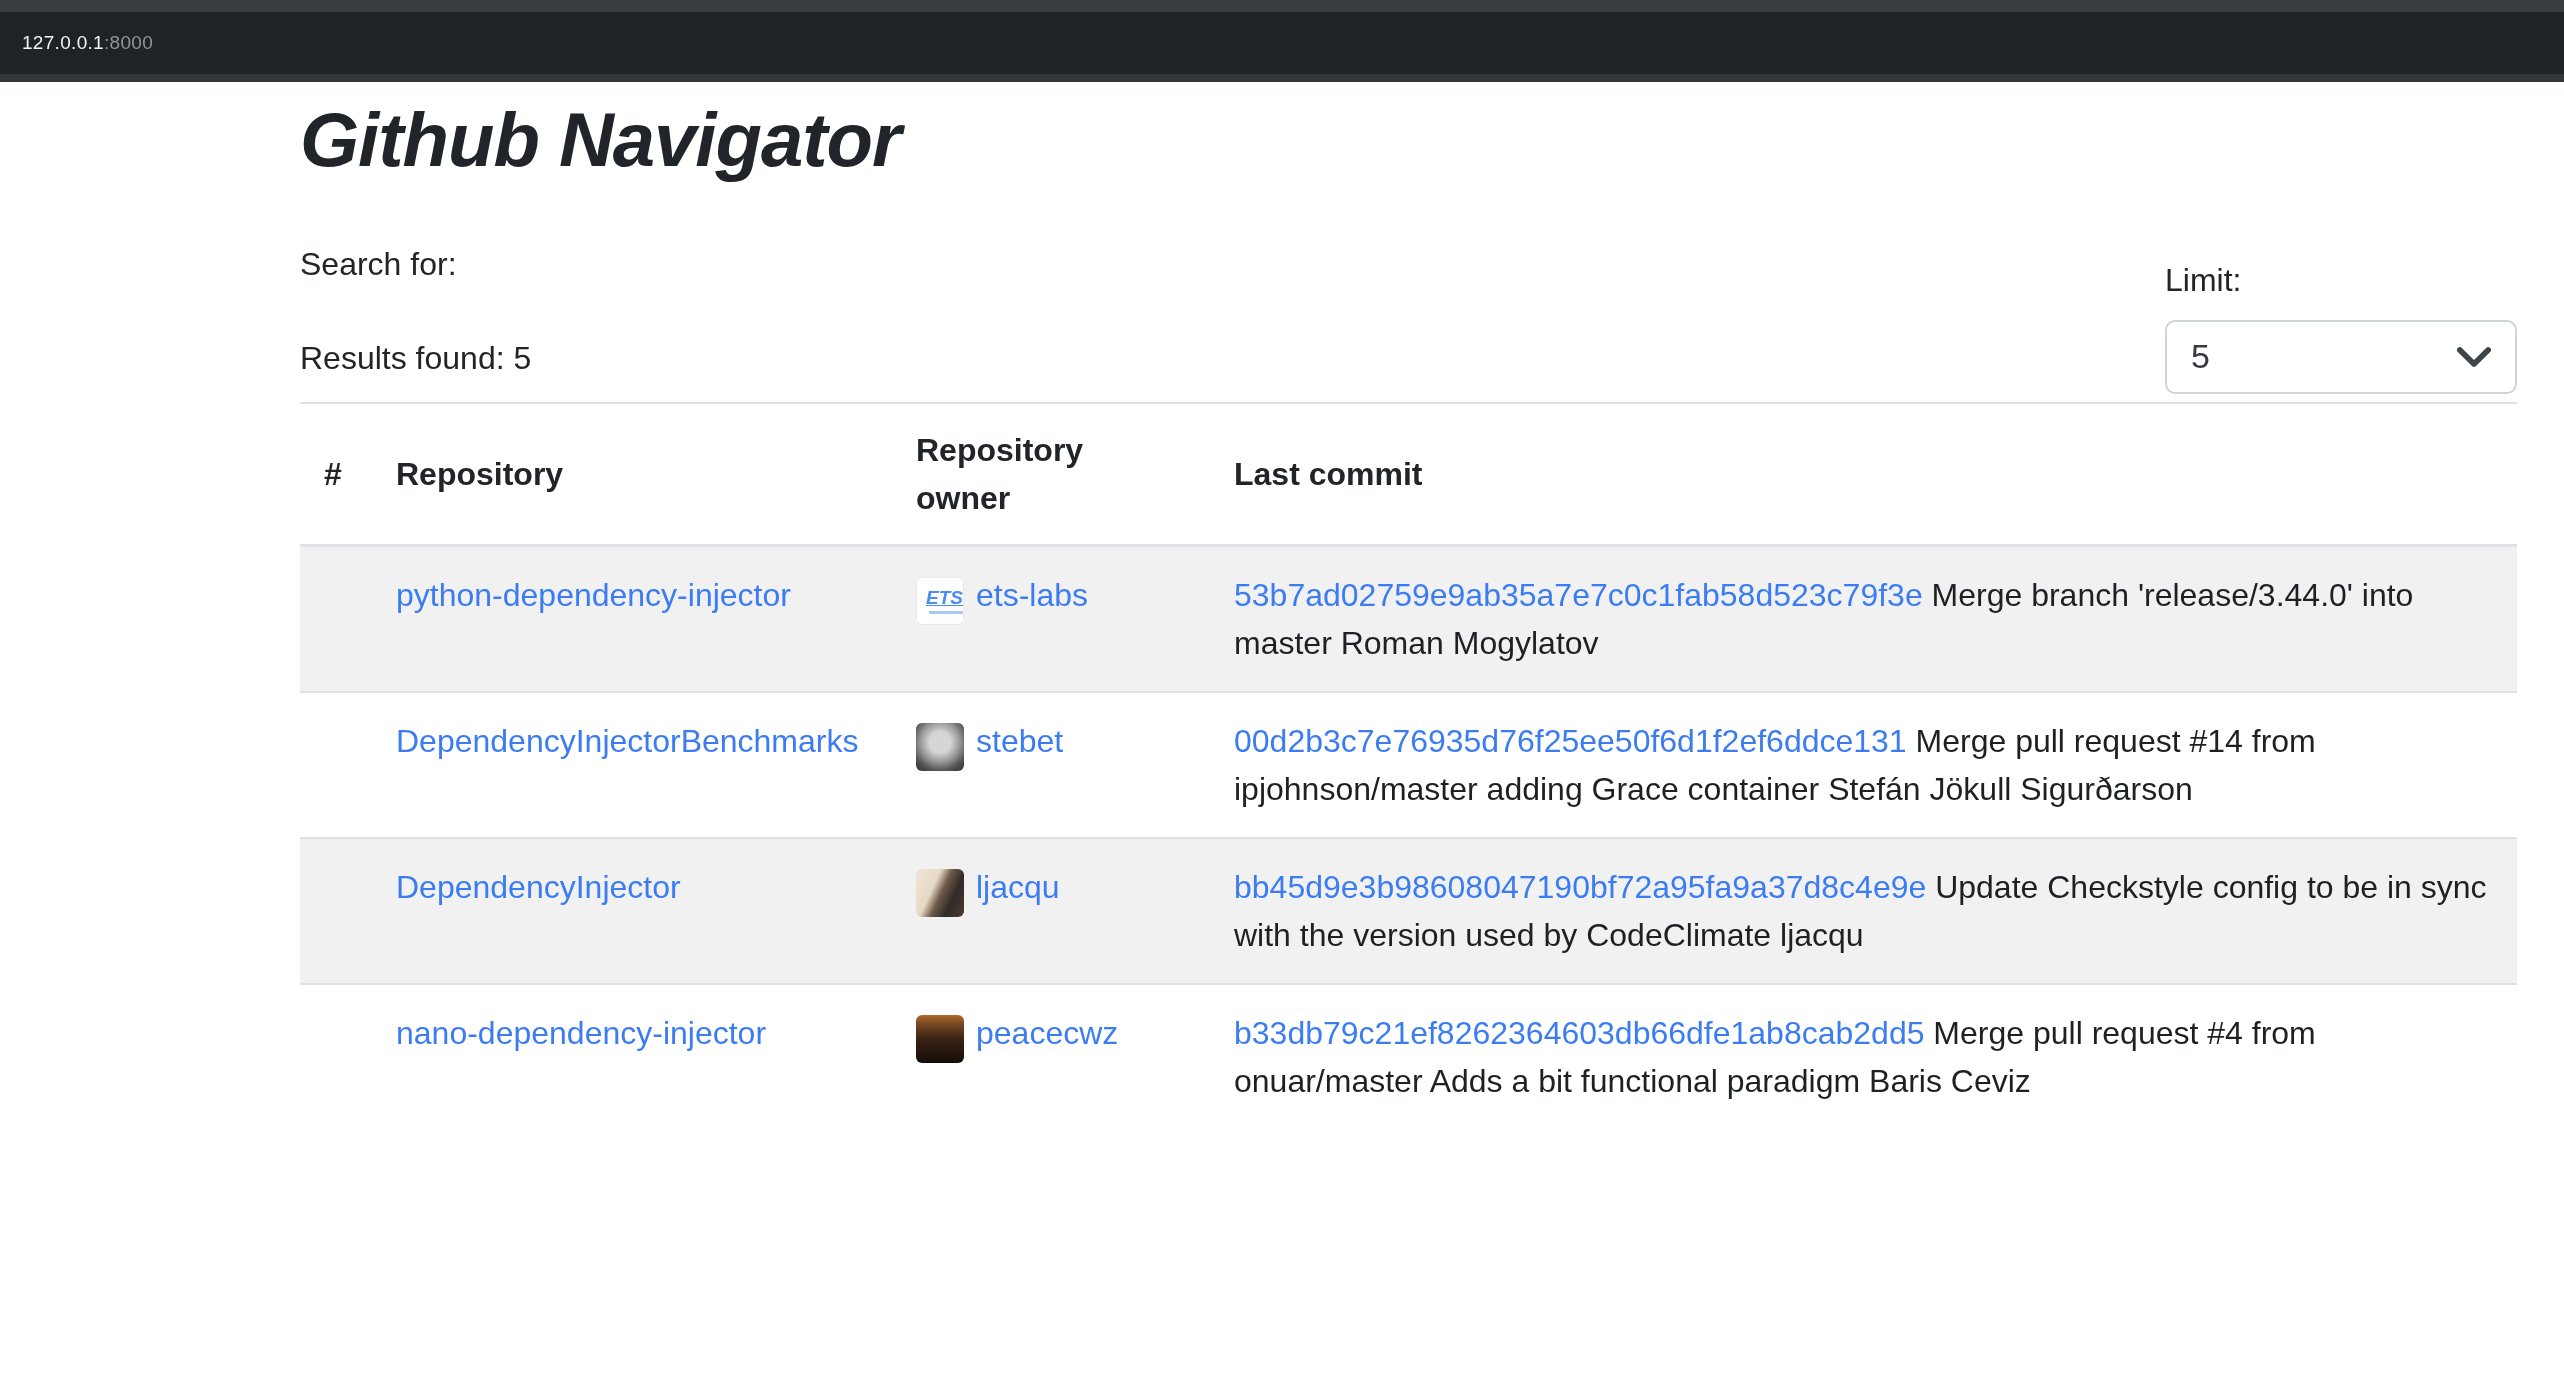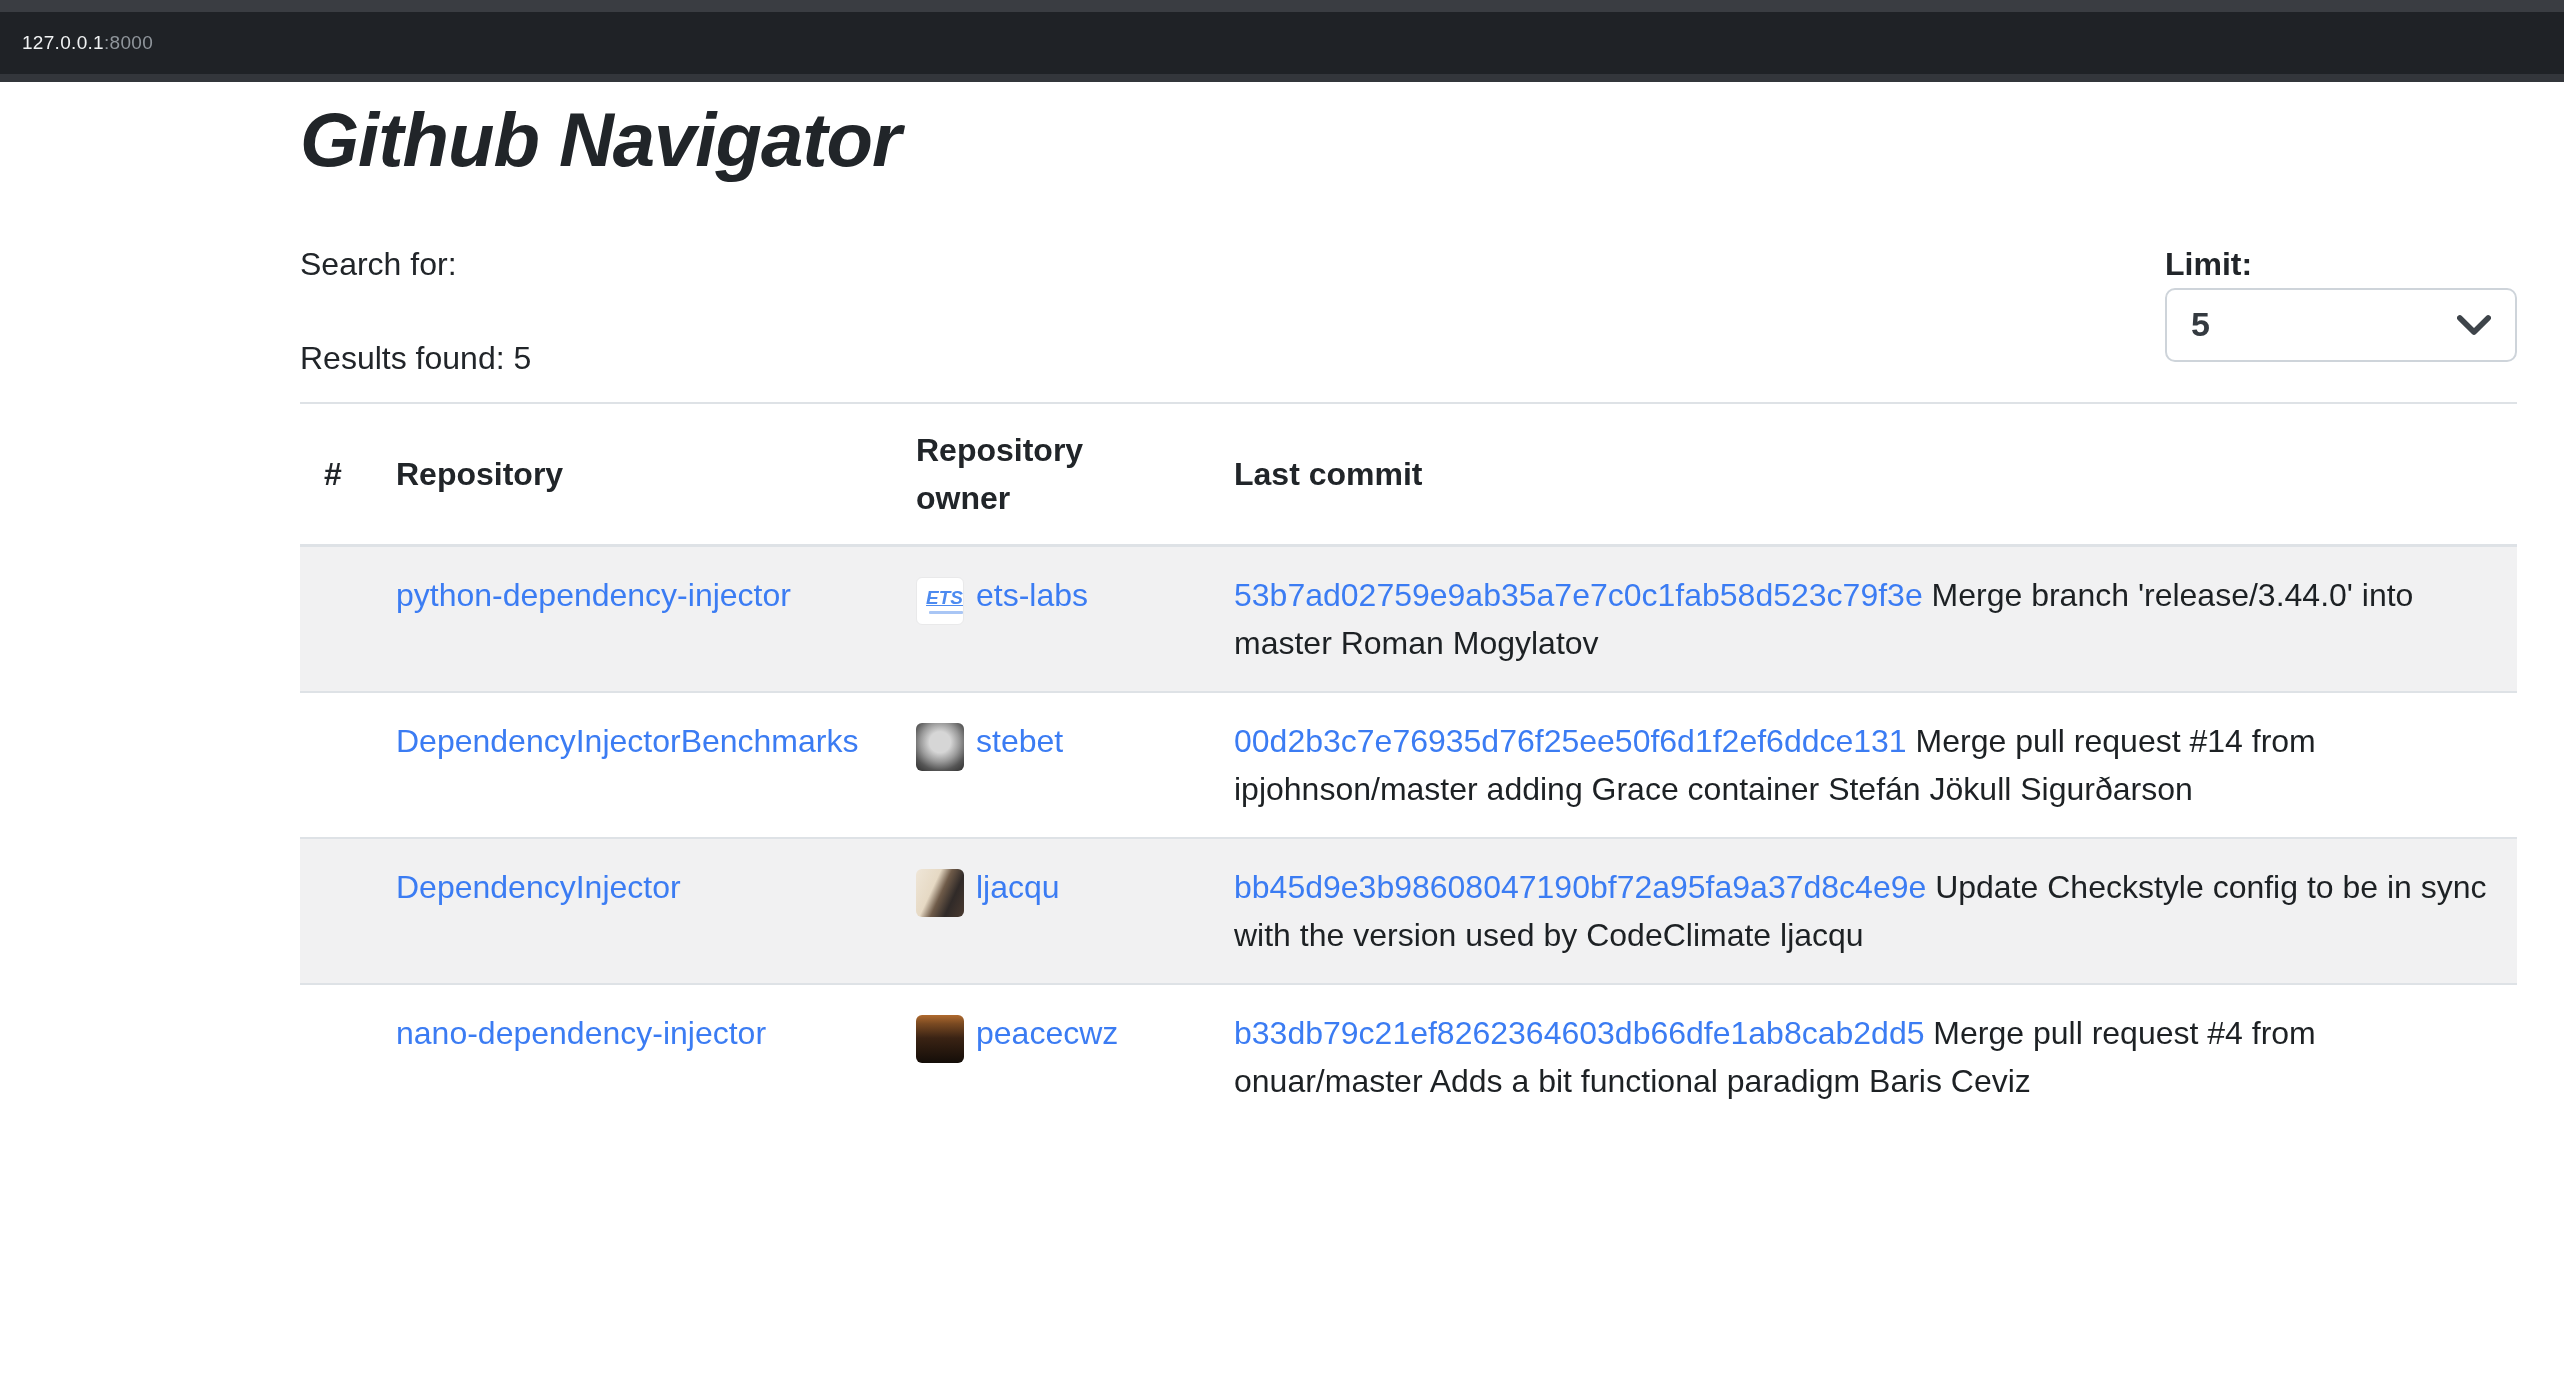--- a/index.html
+++ b/index.html
@@ -14,26 +14,26 @@
   .address-bar .port { color:#8f959b; }
   .chrome-bot { height:8px; background:#33363b; }
 
   
   .page { padding:16px 47px 0 300px; }
   h1.title { font-size:76px; line-height:1.1; font-weight:700; color:#212529;
     letter-spacing:-1px; margin:0 0 58px 0;font-style:italic; }
 
   .form-row { position:relative; width:2217px; }
   .field-label { display:block; font-size:32px; line-height:48px; color:#212529;
-    margin-bottom:0; }
+    margin-bottom:16px; }
   .search-col { width:1840px; }
   .search-input { width:1840px; height:76px; border:2px solid #ced4da; border-radius:9px;
     font-size:32px; color:#495057; padding:0 26px; outline:none; background:#fff;
     font-family:"Liberation Sans", sans-serif; }
-  .limit-col { position:absolute; top:0; right:0; width:352px;font-weight:bold; }
+  .limit-col { position:absolute; top:16px; right:0; width:352px; }
   .limit-select { width:352px; height:74px; border:2px solid #ced4da; border-radius:10px;
     background:#fff; display:flex; align-items:center; padding:0 24px; font-size:34px;
     color:#343a40; cursor:pointer; justify-content:space-between; }
   .chev { width:34px; height:22px; }
 
   .results { margin-top:46px; font-size:32px; line-height:48px; color:#212529; }
 
   
   table.repos { margin-top:20px; width:2217px; border-collapse:collapse; font-size:32px; }
   th { text-align:left; font-weight:700; padding:22px 24px; line-height:48px;

